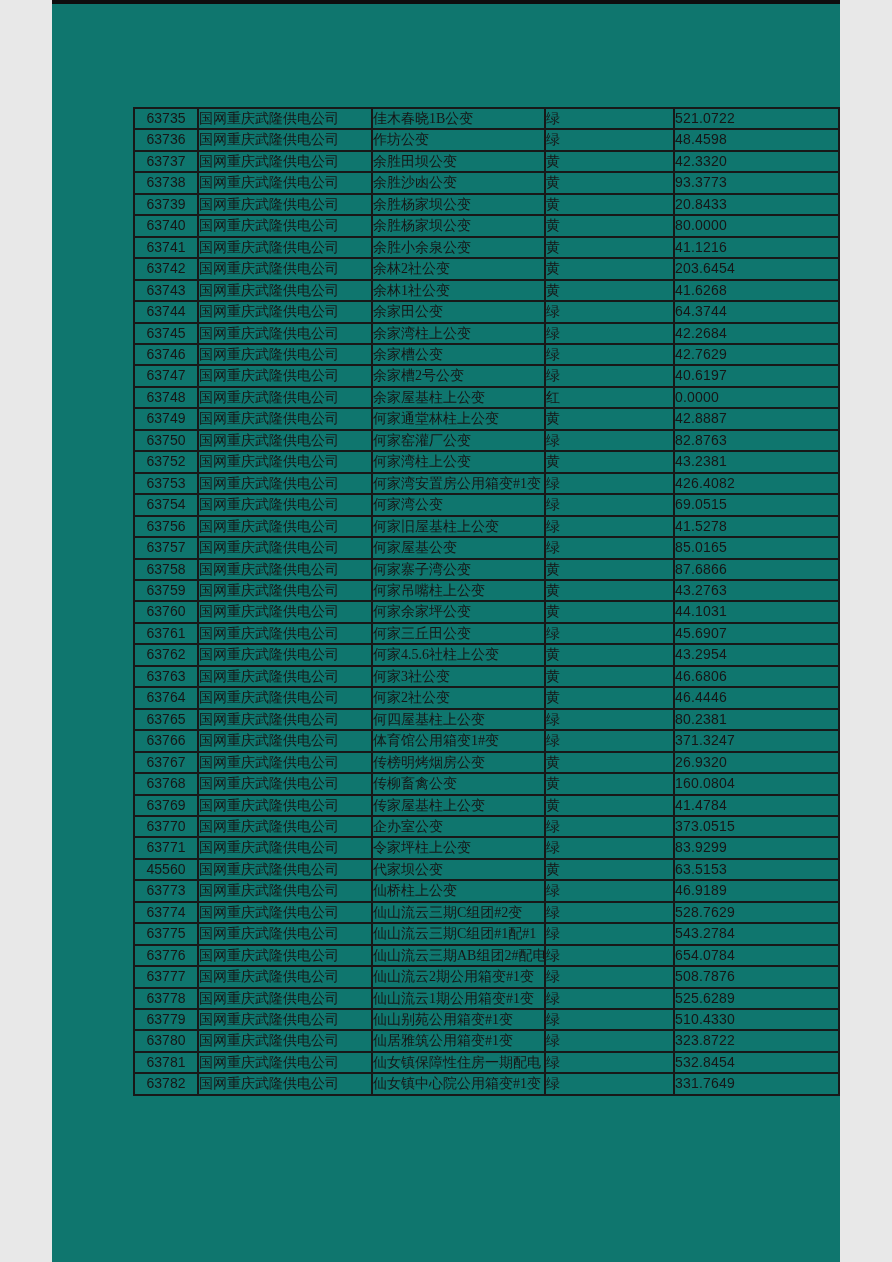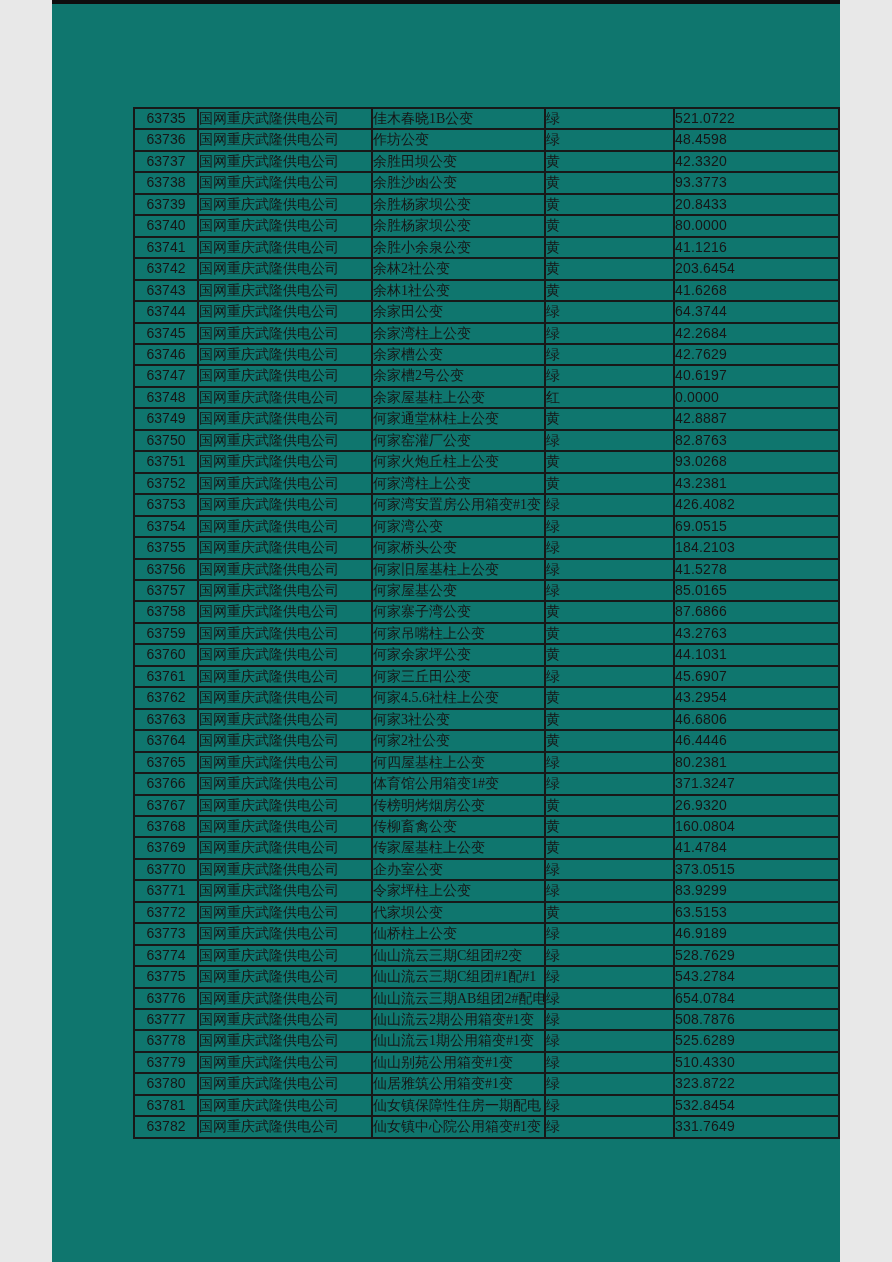--- a/index.html
+++ b/index.html
@@ -178,27 +178,20 @@
       <td class="c-value">42.8887</td>
     </tr>
         <tr>
       <td class="c-id">63750</td>
       <td class="c-company">国网重庆武隆供电公司</td>
       <td class="c-name">何家窑灌厂公变</td>
       <td class="c-status">绿</td>
       <td class="c-value">82.8763</td>
     </tr>
         <tr>
-      <td class="c-id">63751</td>
-      <td class="c-company">国网重庆武隆供电公司</td>
-      <td class="c-name">何家火炮丘柱上公变</td>
-      <td class="c-status">黄</td>
-      <td class="c-value">93.0268</td>
-    </tr>
-        <tr>
       <td class="c-id">63752</td>
       <td class="c-company">国网重庆武隆供电公司</td>
       <td class="c-name">何家湾柱上公变</td>
       <td class="c-status">黄</td>
       <td class="c-value">43.2381</td>
     </tr>
         <tr>
       <td class="c-id">63753</td>
       <td class="c-company">国网重庆武隆供电公司</td>
       <td class="c-name">何家湾安置房公用箱变#1变</td>
@@ -206,27 +199,20 @@
       <td class="c-value">426.4082</td>
     </tr>
         <tr>
       <td class="c-id">63754</td>
       <td class="c-company">国网重庆武隆供电公司</td>
       <td class="c-name">何家湾公变</td>
       <td class="c-status">绿</td>
       <td class="c-value">69.0515</td>
     </tr>
         <tr>
-      <td class="c-id">63755</td>
-      <td class="c-company">国网重庆武隆供电公司</td>
-      <td class="c-name">何家桥头公变</td>
-      <td class="c-status">绿</td>
-      <td class="c-value">184.2103</td>
-    </tr>
-        <tr>
       <td class="c-id">63756</td>
       <td class="c-company">国网重庆武隆供电公司</td>
       <td class="c-name">何家旧屋基柱上公变</td>
       <td class="c-status">绿</td>
       <td class="c-value">41.5278</td>
     </tr>
         <tr>
       <td class="c-id">63757</td>
       <td class="c-company">国网重庆武隆供电公司</td>
       <td class="c-name">何家屋基公变</td>
@@ -325,21 +311,21 @@
       <td class="c-value">373.0515</td>
     </tr>
         <tr>
       <td class="c-id">63771</td>
       <td class="c-company">国网重庆武隆供电公司</td>
       <td class="c-name">令家坪柱上公变</td>
       <td class="c-status">绿</td>
       <td class="c-value">83.9299</td>
     </tr>
         <tr>
-      <td class="c-id">63772</td>
+      <td class="c-id">45560</td>
       <td class="c-company">国网重庆武隆供电公司</td>
       <td class="c-name">代家坝公变</td>
       <td class="c-status">黄</td>
       <td class="c-value">63.5153</td>
     </tr>
         <tr>
       <td class="c-id">63773</td>
       <td class="c-company">国网重庆武隆供电公司</td>
       <td class="c-name">仙桥柱上公变</td>
       <td class="c-status">绿</td>

